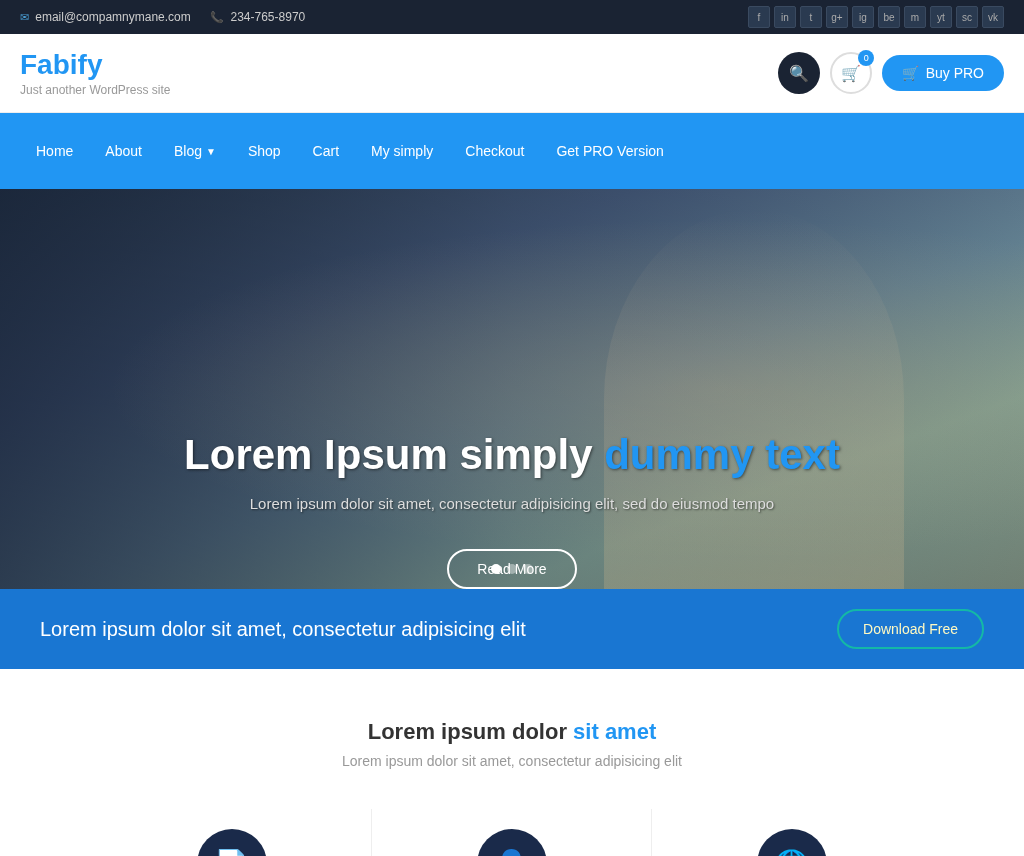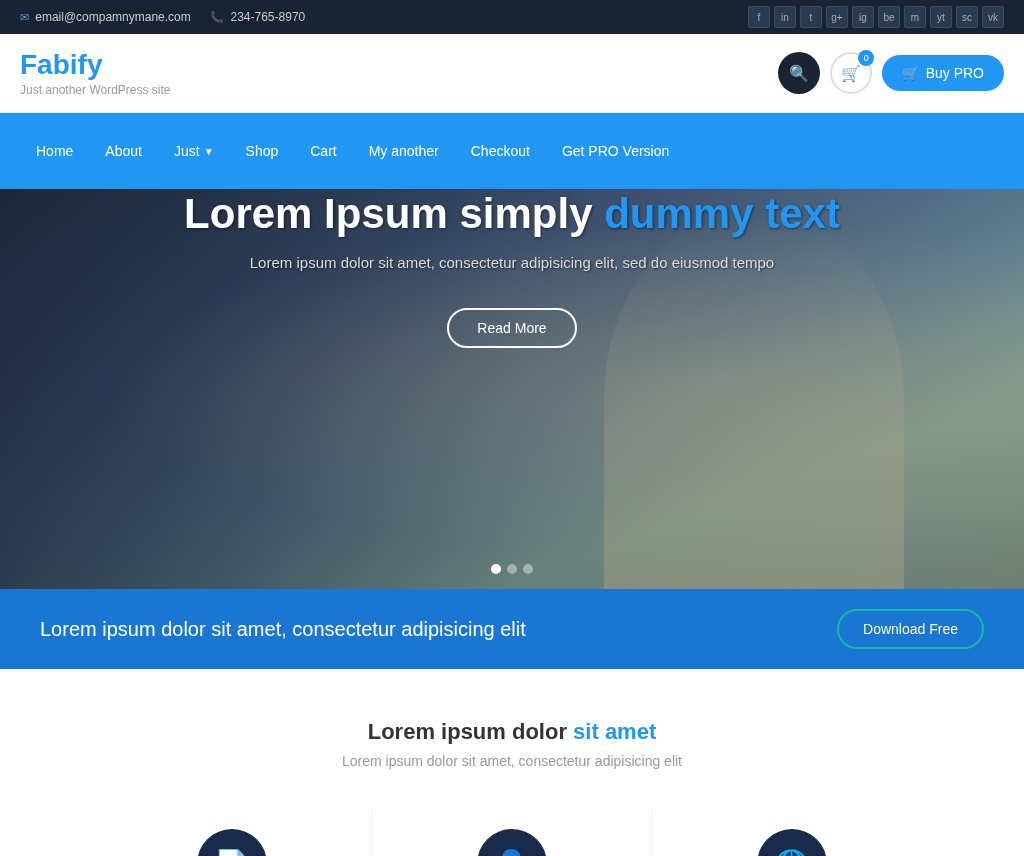--- a/index.html
+++ b/index.html
@@ -123,21 +123,21 @@
       position: absolute; inset: 0;
       background: 
         linear-gradient(160deg, #2c3e50 0%, #4a6080 30%, #6a8a9a 55%, #8aaa9a 75%, #7a8a7a 100%);
     }
     .hero-content {
       position: relative;
       z-index: 2;
       display: flex;
       flex-direction: column;
       align-items: center;
-      justify-content: flex-start;
+      justify-content: flex-end;
       height: 100%;
       text-align: center;
       padding: 0 20px;
     }
     .hero-title {
       font-size: 42px;
       font-weight: bold;
       color: white;
       line-height: 1.2;
       margin-bottom: 15px;
@@ -302,37 +302,37 @@
         <span>Home</span>
       </a>
     </li>
     <li class="nav-item">
       <a class="nav-link">
         <span>About</span>
       </a>
     </li>
     <li class="nav-item">
       <a class="nav-link">
-        <span>Just</span>
+        <span>Blog</span>
         <span class="dropdown-arrow">▼</span>
       </a>
     </li>
     <li class="nav-item">
       <a class="nav-link">
         <span>Shop</span>
       </a>
     </li>
     <li class="nav-item">
       <a class="nav-link">
         <span>Cart</span>
       </a>
     </li>
     <li class="nav-item">
       <a class="nav-link">
-        <span>My another</span>
+        <span>My simply</span>
       </a>
     </li>
     <li class="nav-item">
       <a class="nav-link">
         <span>Checkout</span>
       </a>
     </li>
     <li class="nav-item">
       <a class="nav-link">
         <span>Get PRO Version</span>

